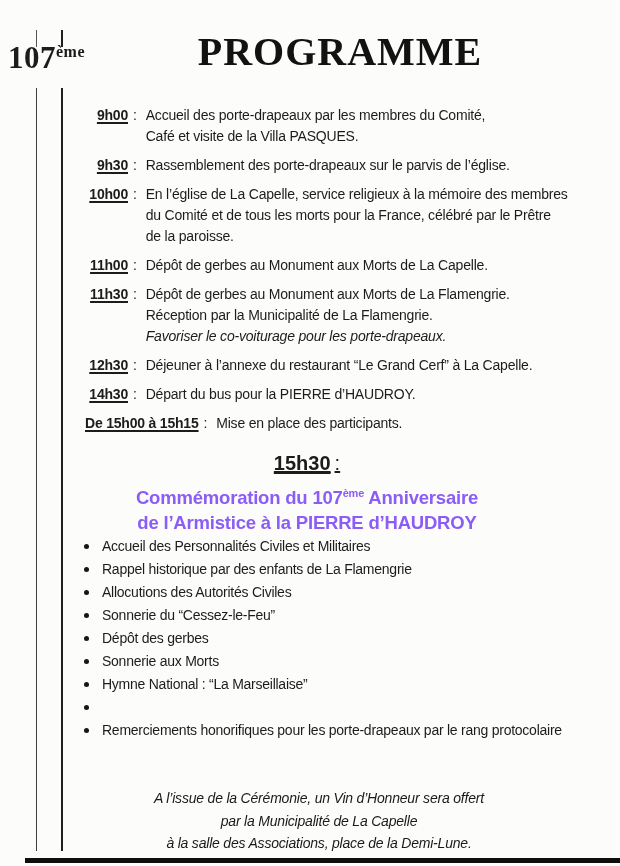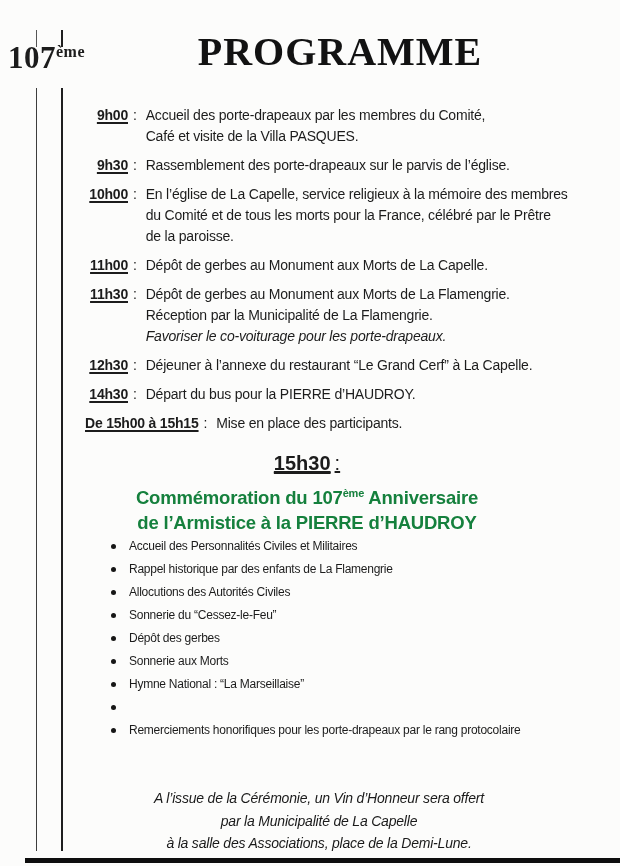--- a/index.html
+++ b/index.html
@@ -47,25 +47,25 @@
   .srow.wide .time { min-width: 0; text-align: left; }
   .srow .colon { margin: 0 9px 0 5px; }
   .desc .line { white-space: nowrap; }
   .line.italic { font-style: italic; }
 
   
   .ceremony-head { position: absolute; left: 0; top: 452px; width: 614px; text-align: center; }
   .c-time { font-size: 20px; font-weight: bold; text-decoration: underline; }
   .c-time .u { text-decoration: underline; text-underline-offset: 2px; text-decoration-thickness: 1.5px; }
   .c-time .c-colon { margin-left: 4px; font-weight: normal; }
-  .c-title { margin-top: 6px; font-weight: bold; font-size: 18.5px; line-height: 25px; letter-spacing: -0.2px; color: #15803d; }
+  .c-title { margin-top: 6px; font-weight: bold; font-size: 18.5px; line-height: 25px; letter-spacing: -0.2px; color: #8b5cf6; }
   .c-title sup { font-size: 11px; }
 
   
-  .bullets { position: absolute; left: 111px; top: 538px; width: 510px; font-size: 12px; letter-spacing: -0.25px; }
+  .bullets { position: absolute; left: 84px; top: 538px; width: 510px; font-size: 14px; letter-spacing: -0.25px; }
   .bullet-item { display: flex; align-items: center; height: 16px; margin-bottom: 7px; white-space: nowrap; }
   .bullet-dot { width: 5px; height: 5px; border-radius: 50%; background: #161616; margin-right: 13px; flex: none; }
 
   
   .footer {
     position: absolute; left: 12px; top: 787px; width: 614px;
     text-align: center; font-style: italic; font-size: 14px;
     line-height: 22.5px; letter-spacing: -0.2px; color: #1a1a1a;
   }
 </style>

